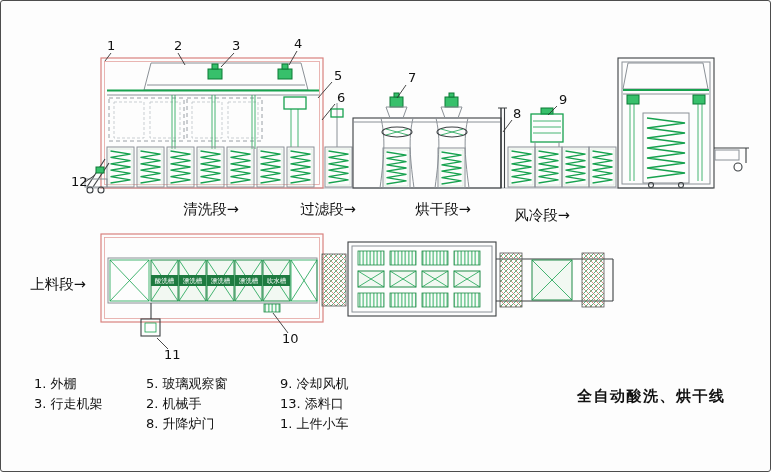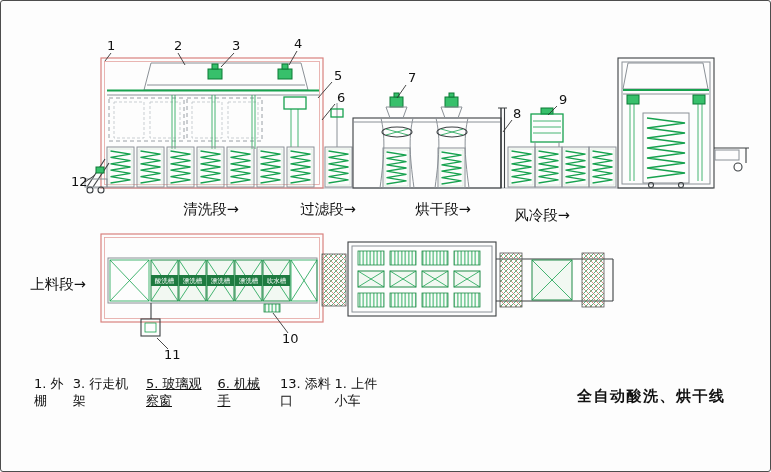--- a/index.html
+++ b/index.html
@@ -25,23 +25,23 @@
   .tankfill { fill:#f2f8f2; stroke:#1e8a46; stroke-width:1; }
 
   .num { font-family:"DejaVu Sans",sans-serif; font-size:13px; fill:#111; }
   .sec { font-family:"DejaVu Sans",sans-serif; font-size:14.5px; fill:#111; font-weight:500; }
   .tklabel { font-family:"DejaVu Sans",sans-serif; font-size:6.5px; fill:#ffffff; }
 
   .legend {
     position:absolute; left:33px; top:374px; display:flex; gap:16px;
     font-size:13px; color:#111; line-height:17px;
   }
-  .legend .col { display:flex; gap:3px; }
+  .legend .col { display:flex; flex-direction:column; gap:3px; }
   .legend .col1 { width:96px; }
-  .legend .col2 { width:118px;text-decoration:underline; }
+  .legend .col2 { width:118px; }
   .legend .col3 { width:110px; }
   .title {
     position:absolute; left:576px; top:386px; font-size:15px; color:#111;
     letter-spacing:1.5px; font-weight:700;
   }
 </style>
 </head>
 <body>
 
 <div class="canvas">
@@ -368,23 +368,25 @@
   </g>
 </svg>
 
 <div class="legend">
   <div class="col col1">
     <div>1. 外棚</div>
     <div>3. 行走机架</div>
   </div>
   <div class="col col2">
     <div>5. 玻璃观察窗</div>
-    <div>6. 机械手</div>
+    <div>2. 机械手</div>
+    <div>8. 升降炉门</div>
   </div>
   <div class="col col3">
+    <div>9. 冷却风机</div>
     <div>13. 添料口</div>
     <div>1. 上件小车</div>
   </div>
 </div>
 
 <div class="title">全自动酸洗、烘干线</div>
 
 </div>
 
 </body></html>

